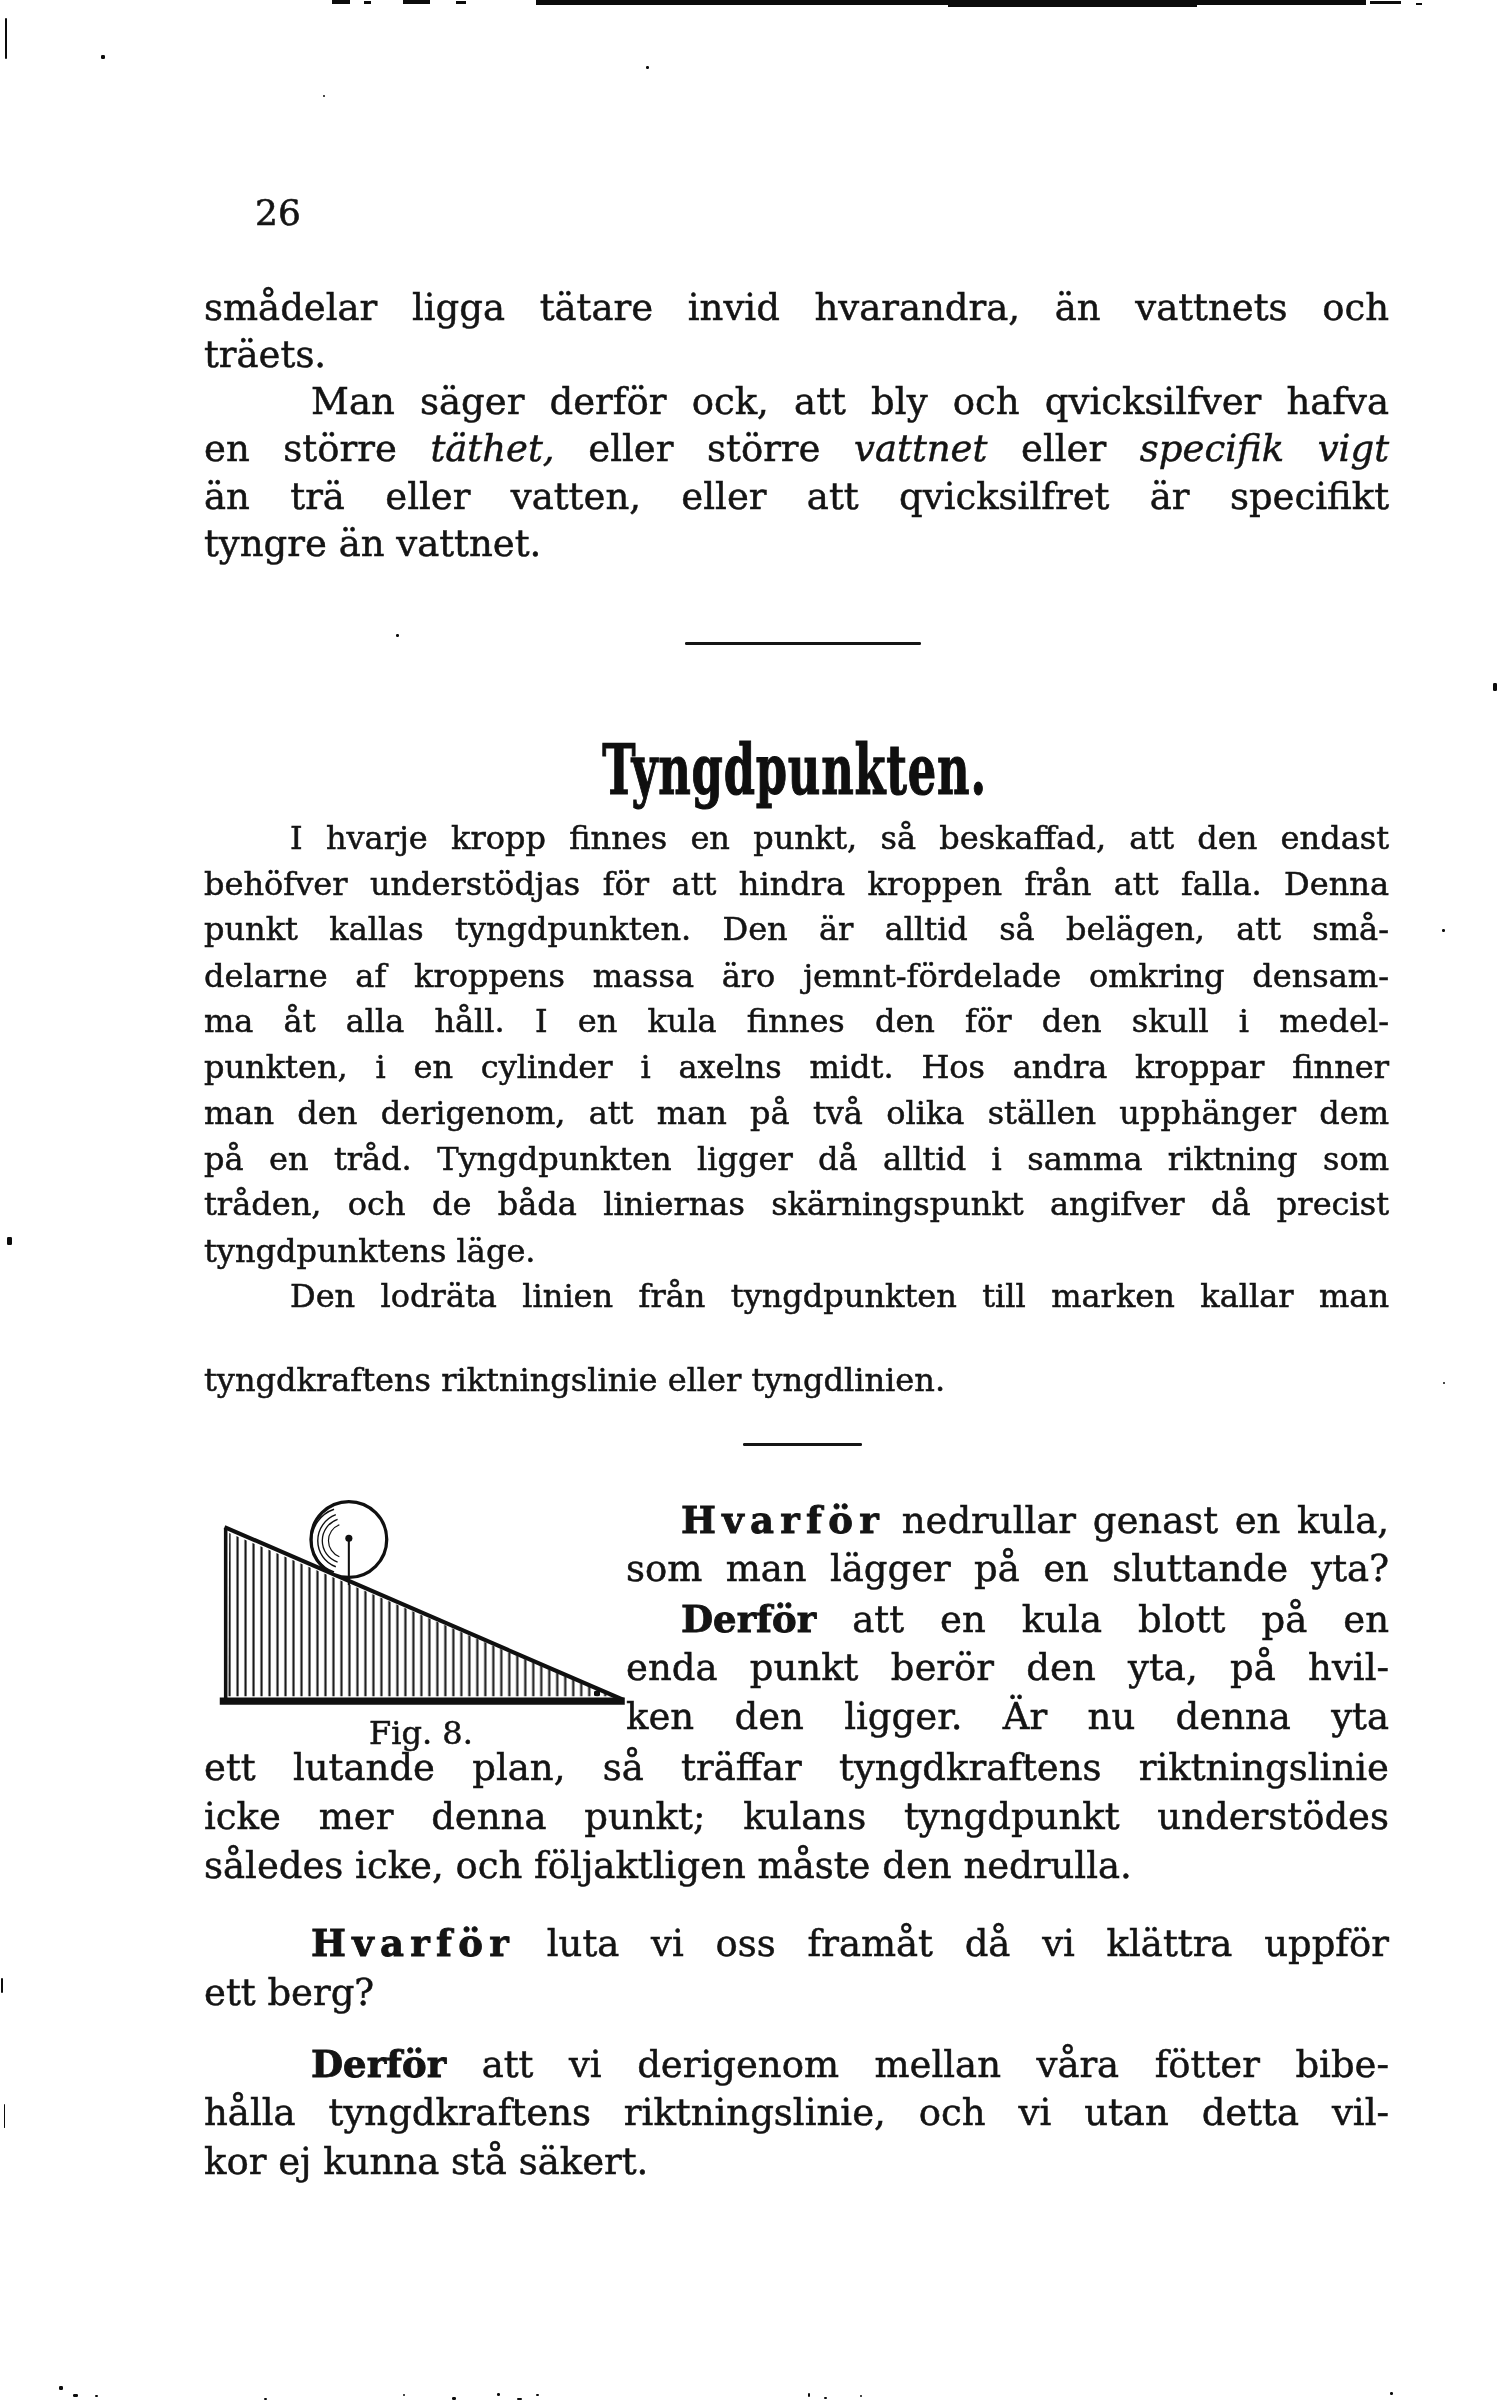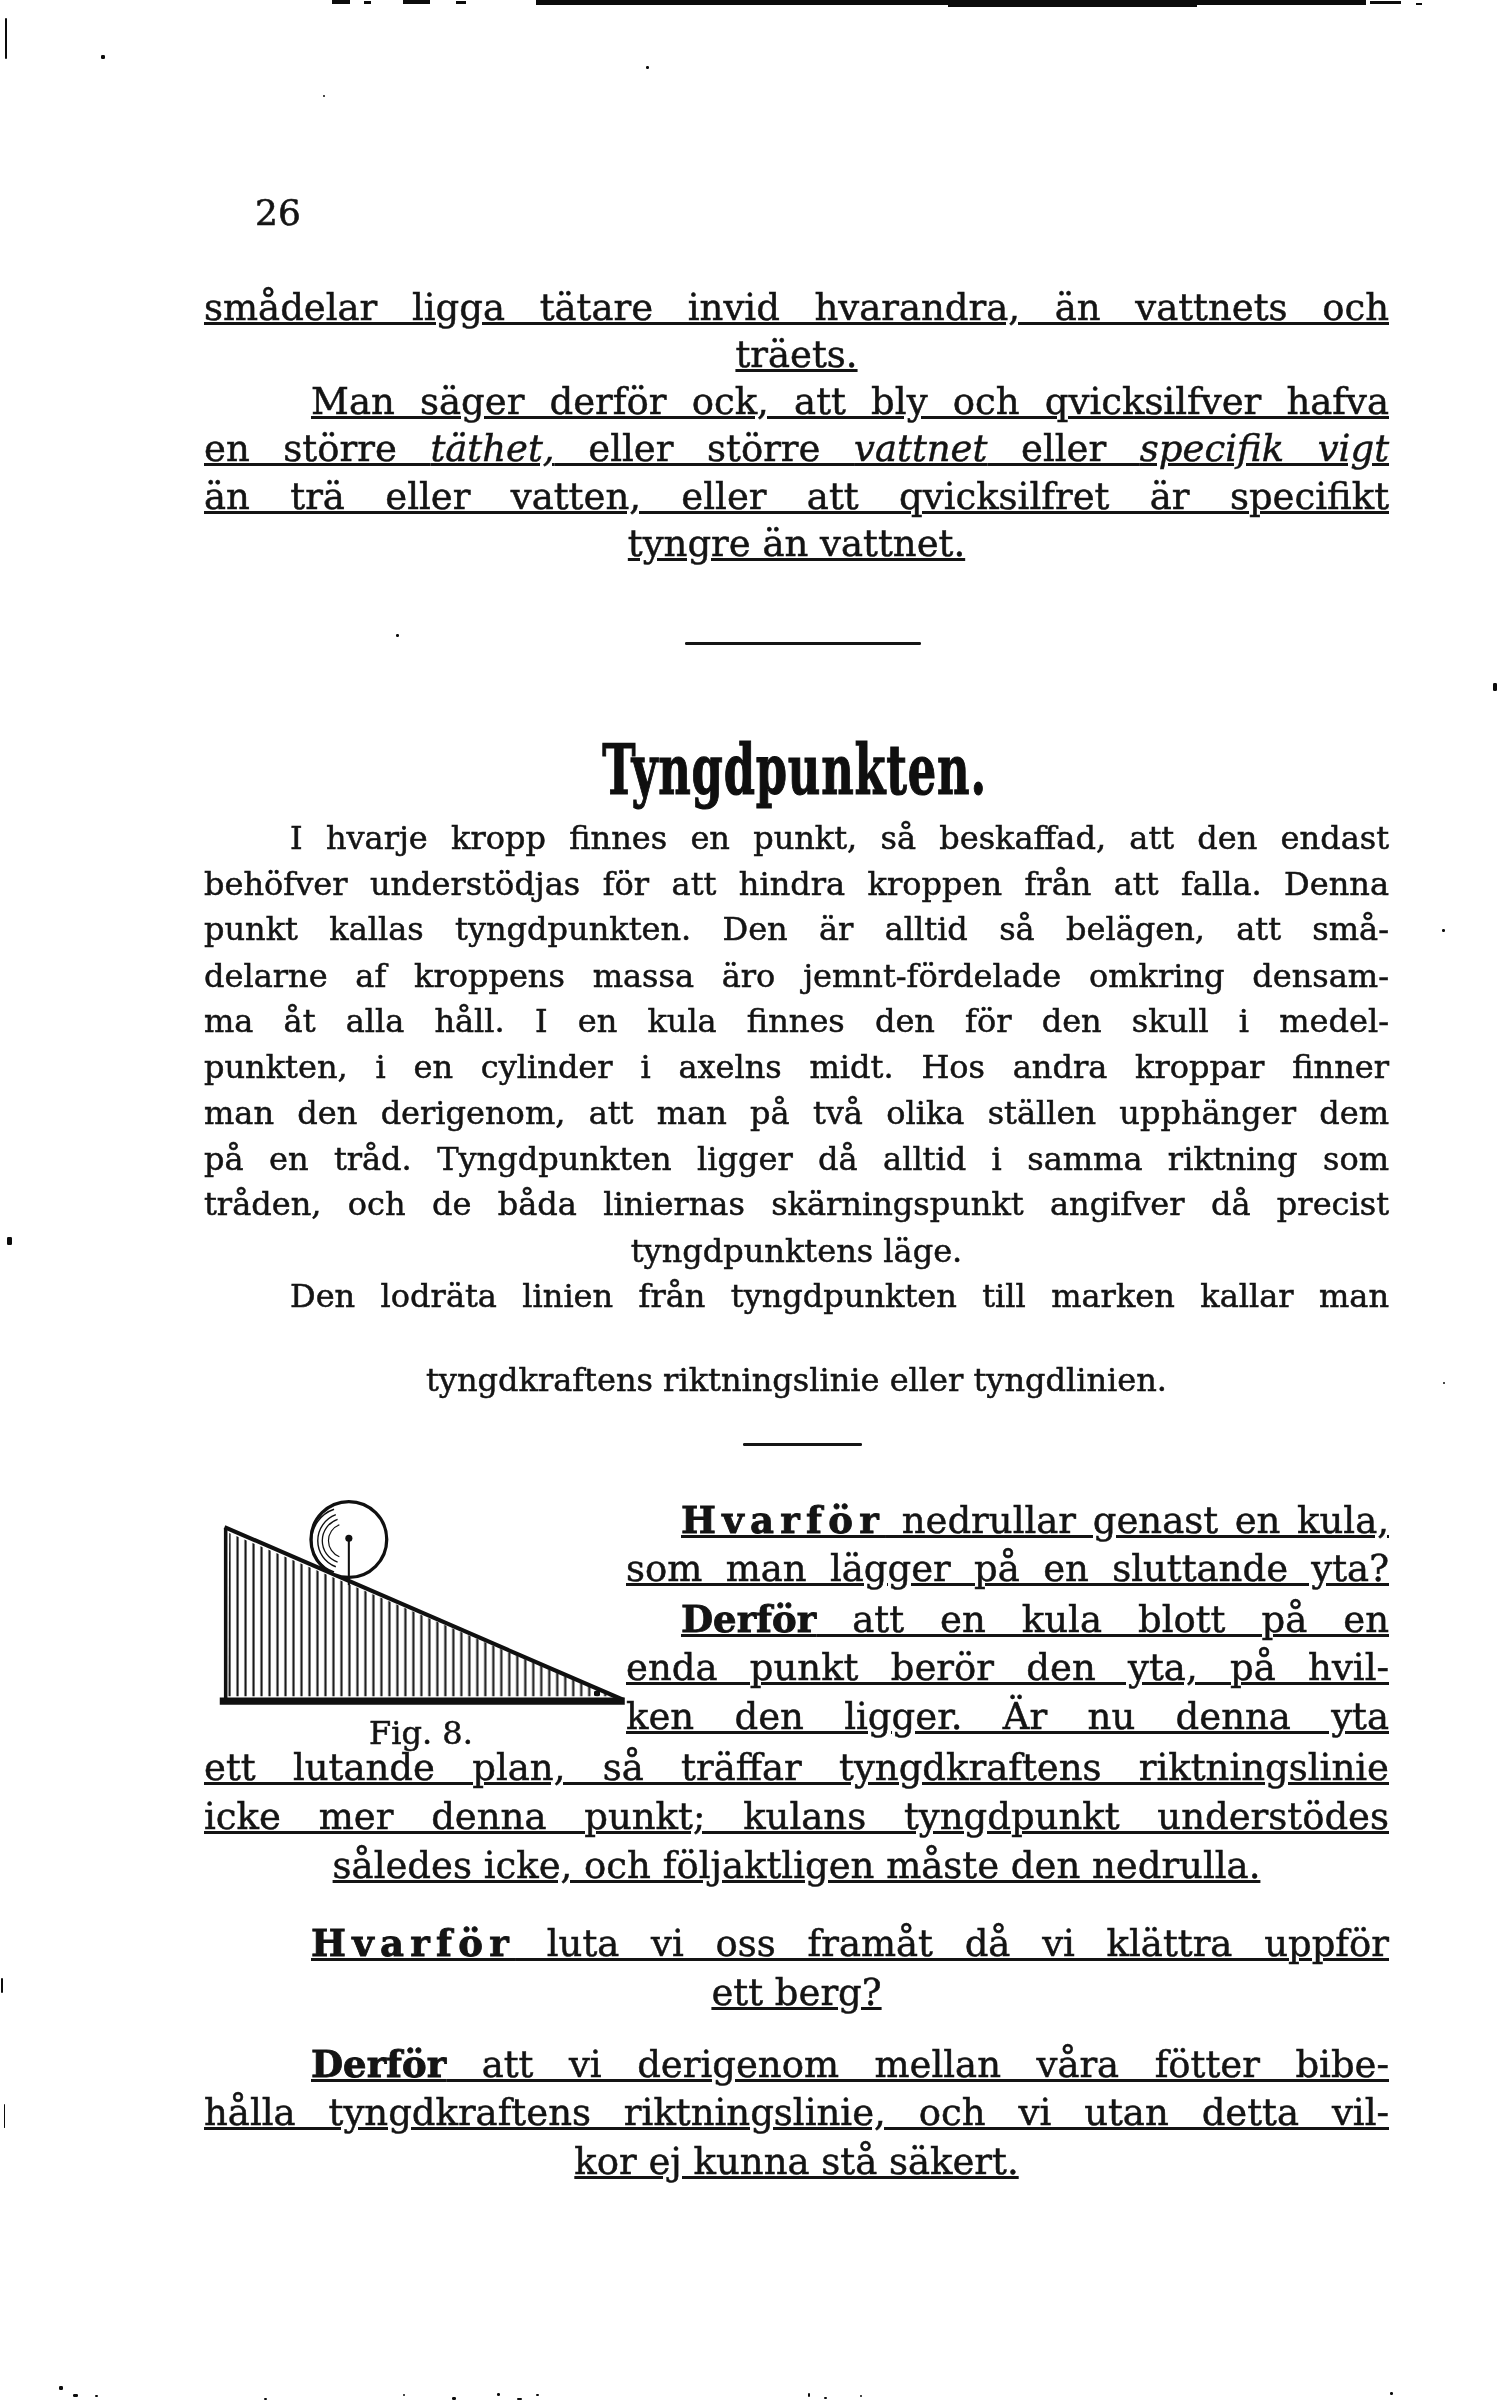--- a/index.html
+++ b/index.html
@@ -7,24 +7,24 @@
     width:1505px;height:2401px;position:relative;overflow:hidden;
     background:#ffffff;
     font-family:"DejaVu Serif","Liberation Serif",serif;
   }
   *{box-sizing:border-box;}
   .line{
     position:absolute;left:204px;width:1185px;
     color:#141414;-webkit-text-stroke:0.5px #141414;
     white-space:normal;
   }
-  .lg{font-size:37px;line-height:1.2;text-decoration:underline;}
+  .lg{font-size:37px;line-height:1.2;}
   .sm{font-size:32px;line-height:1.2;}
   .just{text-align:justify;text-align-last:justify;}
-  .last{text-align:center;}
+  .last{text-align:left;}
   .col{left:626px;width:763px;}
   .ind-a{padding-left:107px;}
   .ind-b{padding-left:86px;}
   .ind-q{padding-left:55px;}
   .it{font-style:italic;}
   .bd{font-weight:bold;-webkit-text-stroke:0.8px #111;}
   .bsp{font-weight:bold;letter-spacing:.17em;-webkit-text-stroke:0.8px #111;}
   .pageno{
     position:absolute;left:255px;top:192px;font-size:36px;
     color:#141414;-webkit-text-stroke:0.6px #141414;

